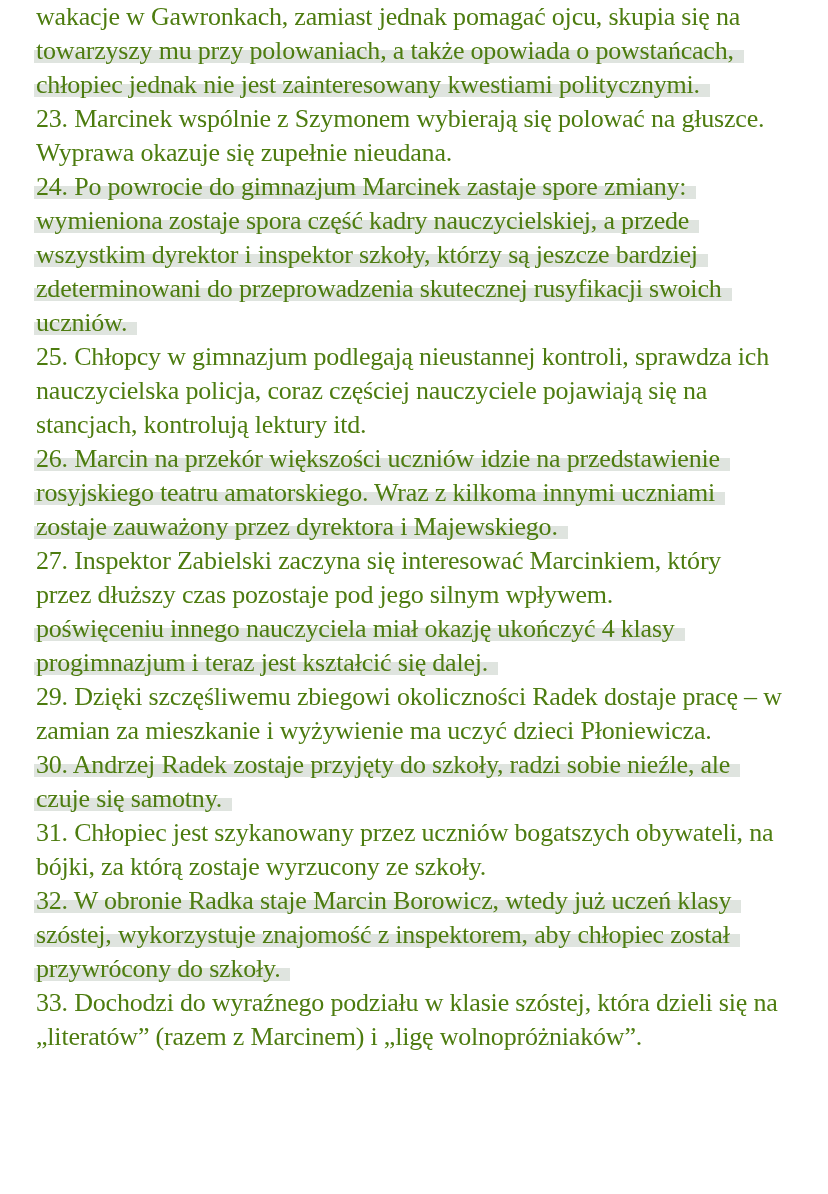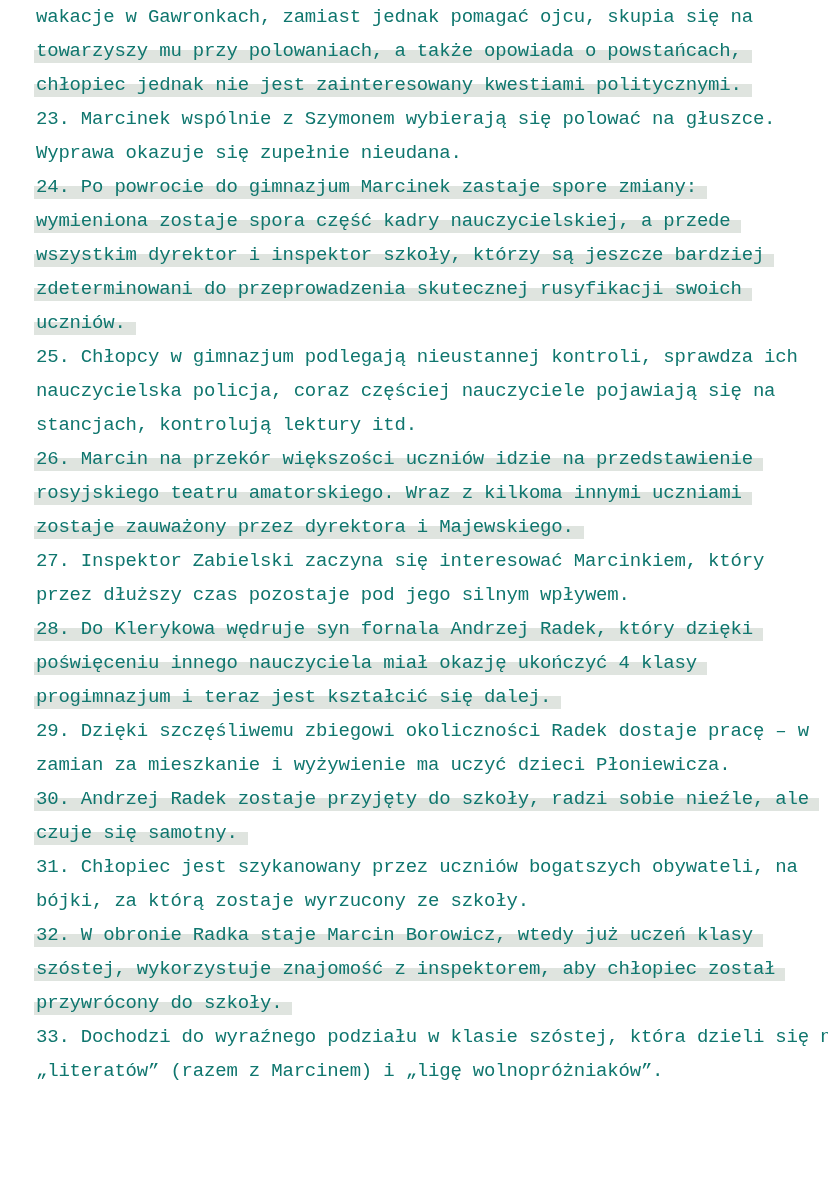--- a/index.html
+++ b/index.html
@@ -16,23 +16,23 @@
   .page {
     position: absolute;
     left: 36px;
     top: 0px;
     width: 760px;
   }
   .line {
     position: relative;
     height: 34px;
     line-height: 34px;
-    font-family: Liberation Mono, monospace;
-    font-size: 19px;
-    color: #0f766e;
+    font-family: Liberation Serif, serif;
+    font-size: 26px;
+    color: #4d7c0f;
     white-space: nowrap;
     letter-spacing: -0.2px;
   }
   .line .txt {
     position: relative;
     z-index: 2;
     display: inline-block;
   }
   .line.hl .txt::before {
     content: "";
@@ -60,21 +60,20 @@
   <div class="line hl"><span class="txt">zdeterminowani do przeprowadzenia skutecznej rusyfikacji swoich</span></div>
   <div class="line hl"><span class="txt">uczniów.</span></div>
   <div class="line"><span class="txt">25. Chłopcy w gimnazjum podlegają nieustannej kontroli, sprawdza ich</span></div>
   <div class="line"><span class="txt">nauczycielska policja, coraz częściej nauczyciele pojawiają się na</span></div>
   <div class="line"><span class="txt">stancjach, kontrolują lektury itd.</span></div>
   <div class="line hl"><span class="txt">26. Marcin na przekór większości uczniów idzie na przedstawienie</span></div>
   <div class="line hl"><span class="txt">rosyjskiego teatru amatorskiego. Wraz z kilkoma innymi uczniami</span></div>
   <div class="line hl"><span class="txt">zostaje zauważony przez dyrektora i Majewskiego.</span></div>
   <div class="line"><span class="txt">27. Inspektor Zabielski zaczyna się interesować Marcinkiem, który</span></div>
   <div class="line"><span class="txt">przez dłuższy czas pozostaje pod jego silnym wpływem.</span></div>
-  <div class="line hl"><span class="txt">28. Do Klerykowa wędruje syn fornala Andrzej Radek, który dzięki</span></div>
   <div class="line hl"><span class="txt">poświęceniu innego nauczyciela miał okazję ukończyć 4 klasy</span></div>
   <div class="line hl"><span class="txt">progimnazjum i teraz jest kształcić się dalej.</span></div>
   <div class="line"><span class="txt">29. Dzięki szczęśliwemu zbiegowi okoliczności Radek dostaje pracę – w</span></div>
   <div class="line"><span class="txt">zamian za mieszkanie i wyżywienie ma uczyć dzieci Płoniewicza.</span></div>
   <div class="line hl"><span class="txt">30. Andrzej Radek zostaje przyjęty do szkoły, radzi sobie nieźle, ale</span></div>
   <div class="line hl"><span class="txt">czuje się samotny.</span></div>
   <div class="line"><span class="txt">31. Chłopiec jest szykanowany przez uczniów bogatszych obywateli, na</span></div>
   <div class="line"><span class="txt">bójki, za którą zostaje wyrzucony ze szkoły.</span></div>
   <div class="line hl"><span class="txt">32. W obronie Radka staje Marcin Borowicz, wtedy już uczeń klasy</span></div>
   <div class="line hl"><span class="txt">szóstej, wykorzystuje znajomość z inspektorem, aby chłopiec został</span></div>

